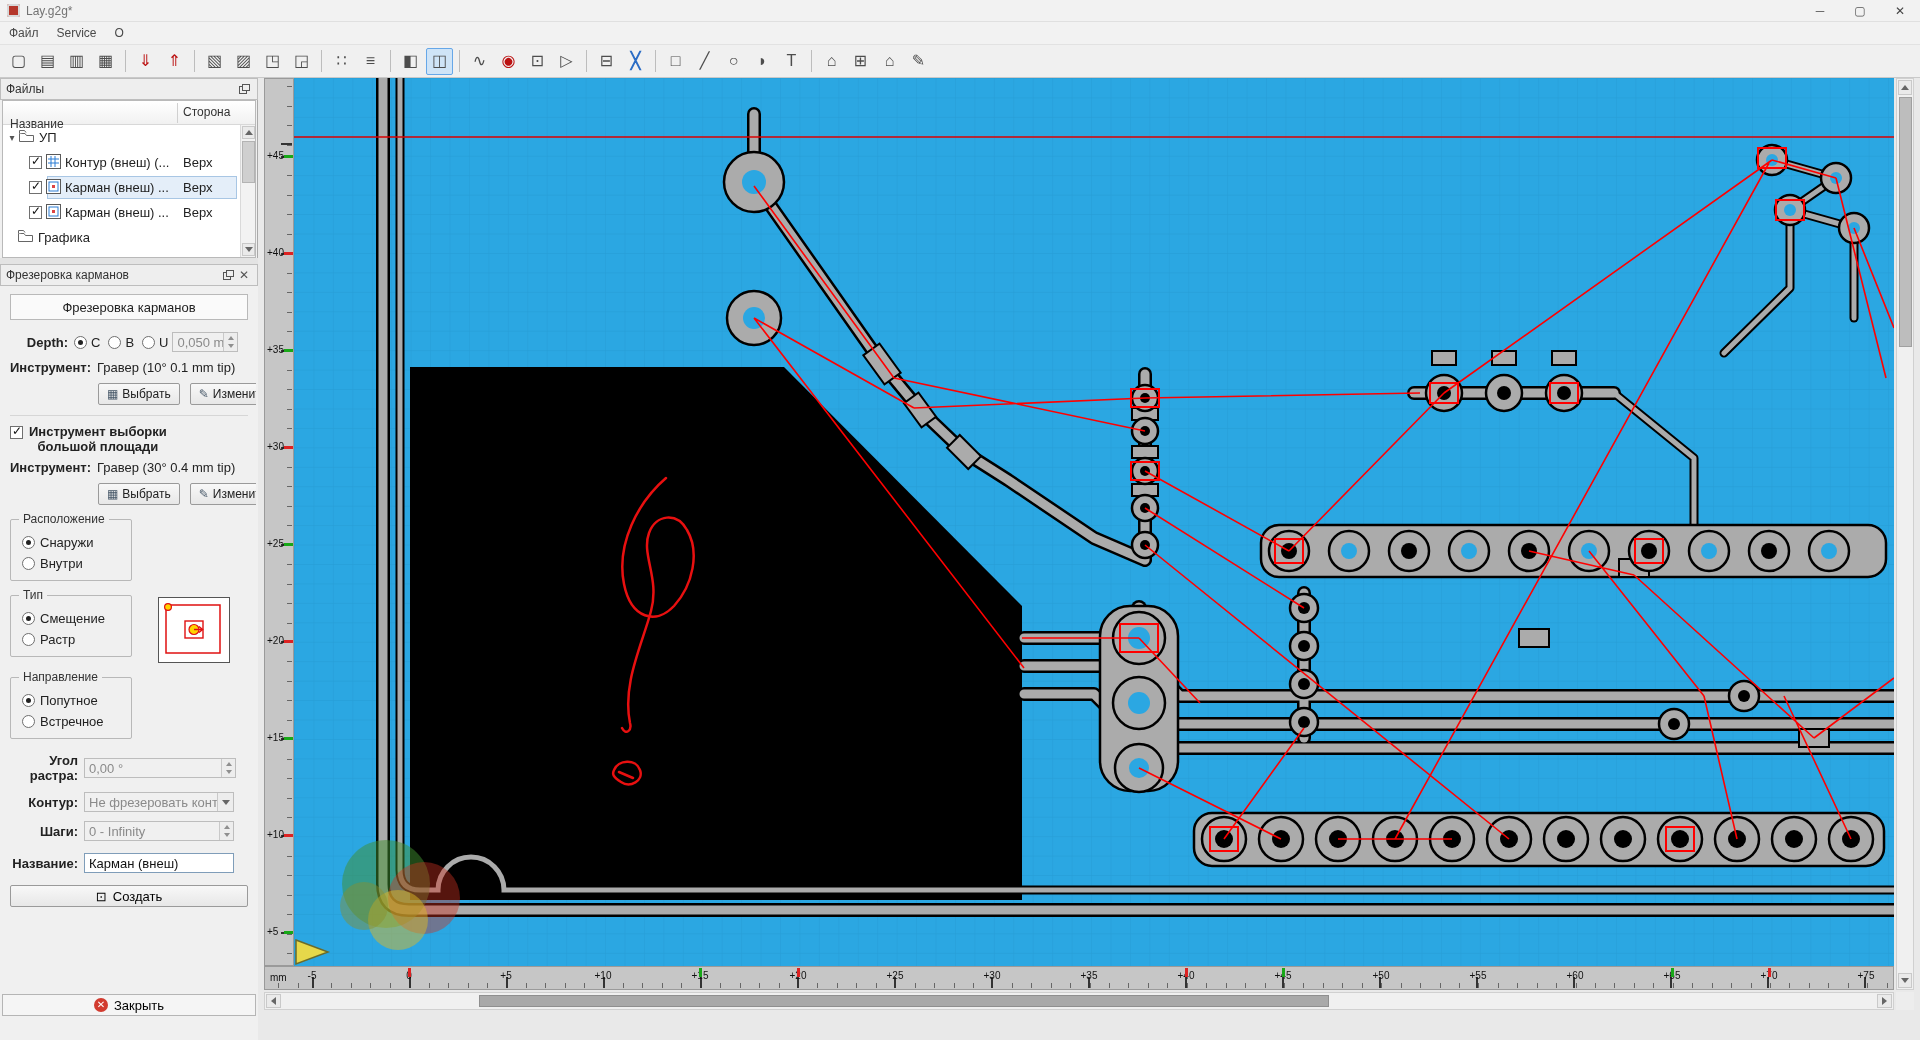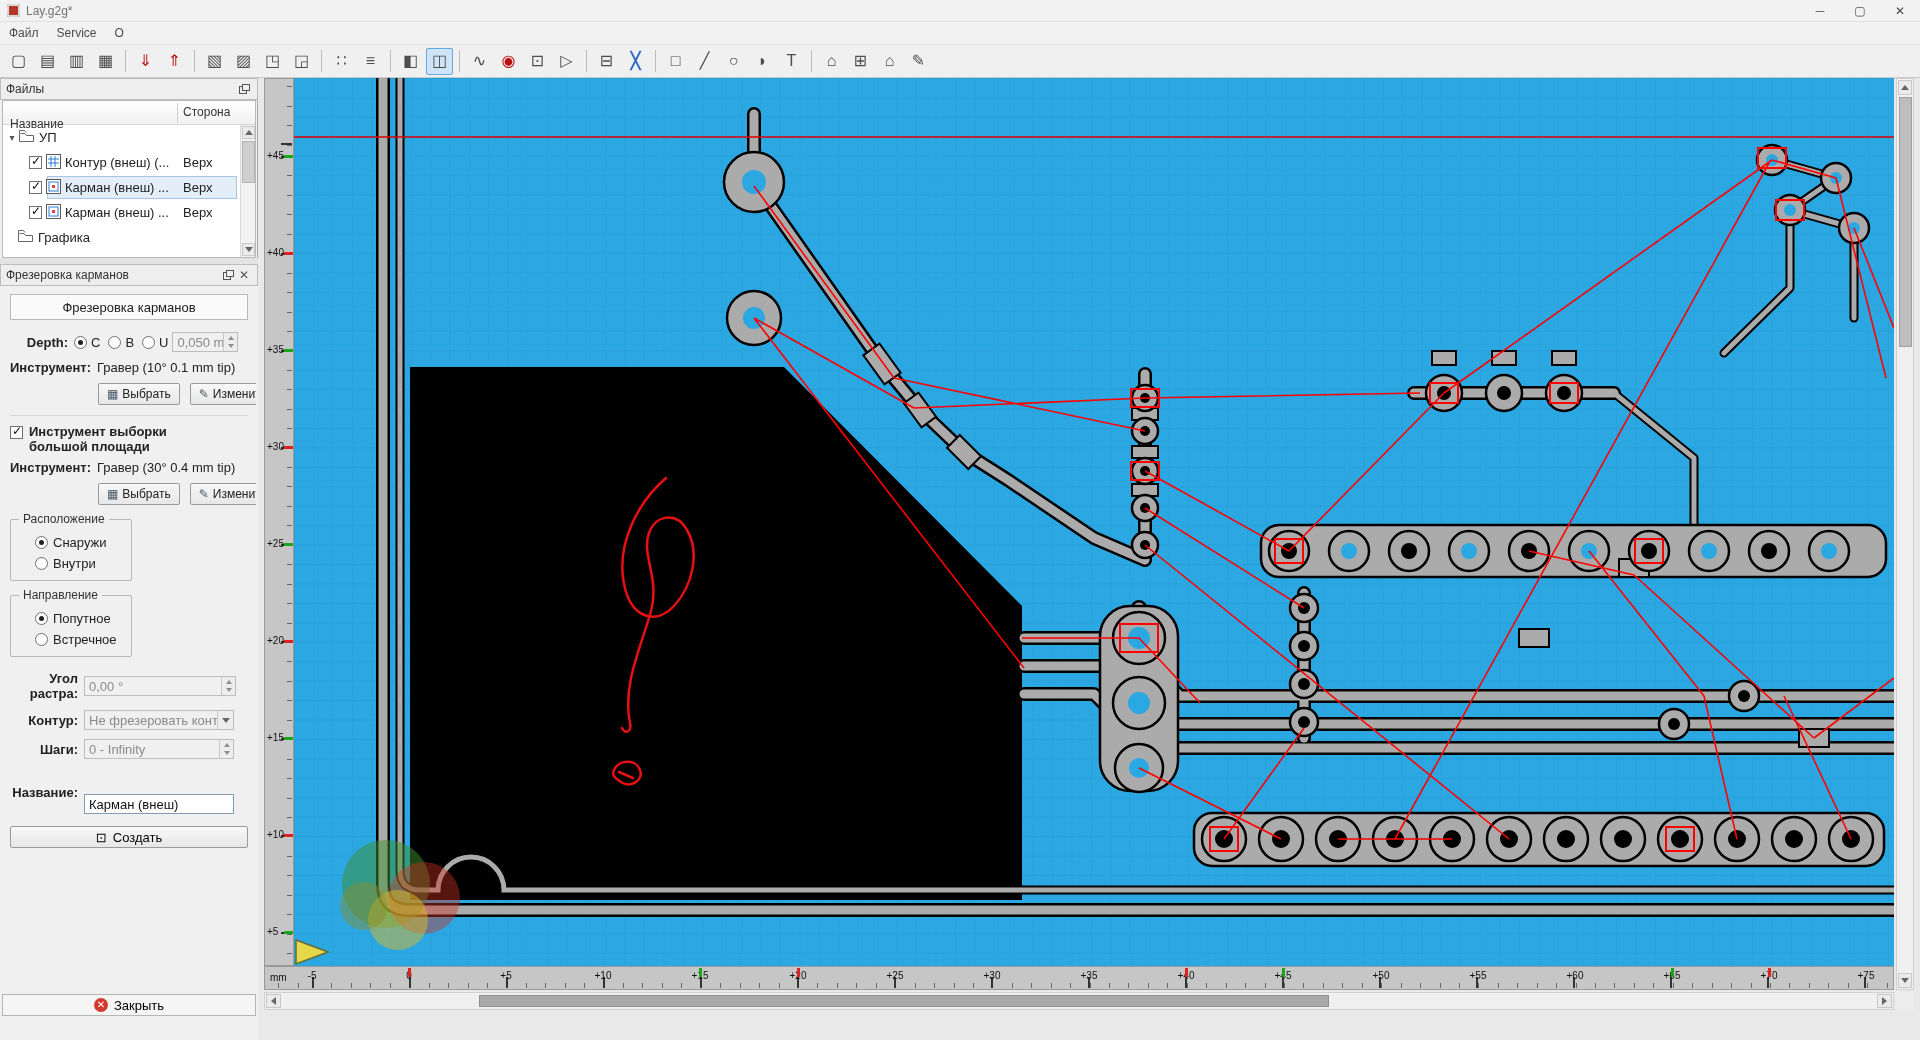--- a/index.html
+++ b/index.html
@@ -78,21 +78,21 @@
 
   
   .splitter { position:absolute; left:0; top:180px; width:258px; height:6px; background:#e3e3e3; }
 
   
   .mill-panel { position:absolute; left:0; top:186px; width:258px; bottom:0; background:#f0f0f0; }
   .mill-content { position:absolute; left:2px; top:24px; right:2px; bottom:48px; overflow:hidden; padding:6px 8px 0 8px; }
   .form-title { height:26px; background:#fafafa; border:1px solid #b9b9b9; display:flex; align-items:center;
                 justify-content:center; font-size:13px; color:#222; }
   .frow { display:flex; align-items:center; margin-top:9px; }
-  .blabel { font-weight:bold; font-size:13px; }
+  .blabel { font-weight:bold; font-size:13px;text-align:center; }
   .rlabel { width:64px; text-align:right; margin-right:6px; }
   .radio { width:13px; height:13px; border:1px solid #6f6f6f; border-radius:50%; background:#fff;
            display:inline-block; position:relative; flex:none; }
   .radio.sel::after { content:""; position:absolute; left:3px; top:3px; width:5px; height:5px;
                       border-radius:50%; background:#222; }
   .ropt { display:flex; align-items:center; gap:4px; margin-right:8px; }
   .spinfield { height:20px; border:1px solid #bdbdbd; background:#f0f0f0; color:#8a8a8a;
                display:flex; align-items:center; padding-left:4px; position:relative; overflow:hidden; }
   .spinbtns { position:absolute; right:0; top:0; width:14px; height:100%; border-left:1px solid #c9c9c9;
               display:flex; flex-direction:column; align-items:center; justify-content:space-evenly; background:#ededed; }
@@ -102,21 +102,21 @@
   .toolval { margin-left:6px; font-size:13px; }
   .btnrow { display:flex; gap:10px; margin-top:8px; padding-left:88px; }
   .sbtn { height:22px; padding:0 8px; border:1px solid #9a9a9a; border-radius:2px;
           background:linear-gradient(#f8f8f8,#e7e7e7); font-size:12px; display:inline-flex;
           align-items:center; gap:4px; color:#222; }
   .sbtn .bi { font-size:12px; color:#456; }
   .hsep { height:1px; background:#d6d6d6; margin-top:10px; }
   .chkrow { display:flex; margin-top:8px; align-items:flex-start; }
   .chkrow .cbx { margin-top:2px; margin-right:6px; }
   .groupbox { position:relative; border:1px solid #b8b8b8; border-radius:2px; width:122px;
-              padding:12px 8px 6px 24px; margin-top:14px;text-align:right; }
+              padding:12px 8px 6px 11px; margin-top:14px;text-align:right; }
   .groupbox .legend { position:absolute; left:8px; top:-8px; background:#f0f0f0; padding:0 4px; font-size:12px; color:#333; }
   .gbrow { display:flex; align-items:center; gap:5px; height:21px; font-size:13px; }
   .typerow { display:flex; align-items:flex-start; }
   .preview { width:72px; height:66px; background:#fff; border:1px solid #555; margin:16px 0 0 26px; }
   .combofield { height:20px; border:1px solid #bdbdbd; background:#f0f0f0; color:#8a8a8a; display:flex;
                 align-items:center; padding-left:4px; position:relative; overflow:hidden; }
   .combofield .drop { position:absolute; right:0; top:0; width:16px; height:100%; border-left:1px solid #c9c9c9;
                       background:#ededed; display:flex; align-items:center; justify-content:center; }
   .textfield { height:20px; border:1px solid #7f9db9; background:#fff; color:#111; display:flex;
                align-items:center; padding-left:4px; }
@@ -465,20 +465,42 @@
         <div class="gbrow">
             <span class="radio sel"></span>
             <span>Снаружи</span>
           </div>
         <div class="gbrow">
             <span class="radio"></span>
             <span>Внутри</span>
           </div>
       </div>
 
+      <div class="typerow">
+        <div class="groupbox">
+          <span class="legend">Тип</span>
+          <div class="gbrow">
+              <span class="radio sel"></span>
+              <span>Смещение</span>
+            </div>
+          <div class="gbrow">
+              <span class="radio"></span>
+              <span>Растр</span>
+            </div>
+        </div>
+        <div class="preview">
+          <svg width="70" height="64" viewBox="0 0 70 64">
+            <rect x="7" y="7" width="54" height="48" fill="none" stroke="#e01010" stroke-width="1.5"></rect>
+            <circle cx="9" cy="9" r="3.4" fill="#ffd400" stroke="#e01010" stroke-width="1.2"></circle>
+            <rect x="26" y="23" width="18" height="17" fill="none" stroke="#e01010" stroke-width="1.4"></rect>
+            <circle cx="35" cy="31.5" r="5" fill="#ffd400" stroke="#e01010" stroke-width="1.2"></circle>
+            <path d="M35,31.5 h8 M40,28.5 l3.6,3 -3.6,3" fill="none" stroke="#e01010" stroke-width="1.4"></path>
+          </svg>
+        </div>
+      </div>
 
       <div class="groupbox">
         <span class="legend">Направление</span>
         <div class="gbrow">
             <span class="radio sel"></span>
             <span>Попутное</span>
           </div>
         <div class="gbrow">
             <span class="radio"></span>
             <span>Встречное</span>
@@ -515,21 +537,21 @@
           <span>0 - Infinity</span>
           <span class="spinbtns">
               <i class="u"></i>
               <i class="d"></i>
             </span>
         </span>
       </div>
 
       <div class="frow" style="margin-top:12px;">
         <span class="blabel rlabel" style="width:68px;">Название:</span>
-        <span class="textfield" style="width:150px;margin-top:23px;">
+        <span class="textfield" style="width:150px;">
           <span>Карман (внеш)</span>
         </span>
       </div>
 
       <button class="create-btn">
         <span class="bi">⊡</span>
         <span>Создать</span>
       </button>
     </div>
 

